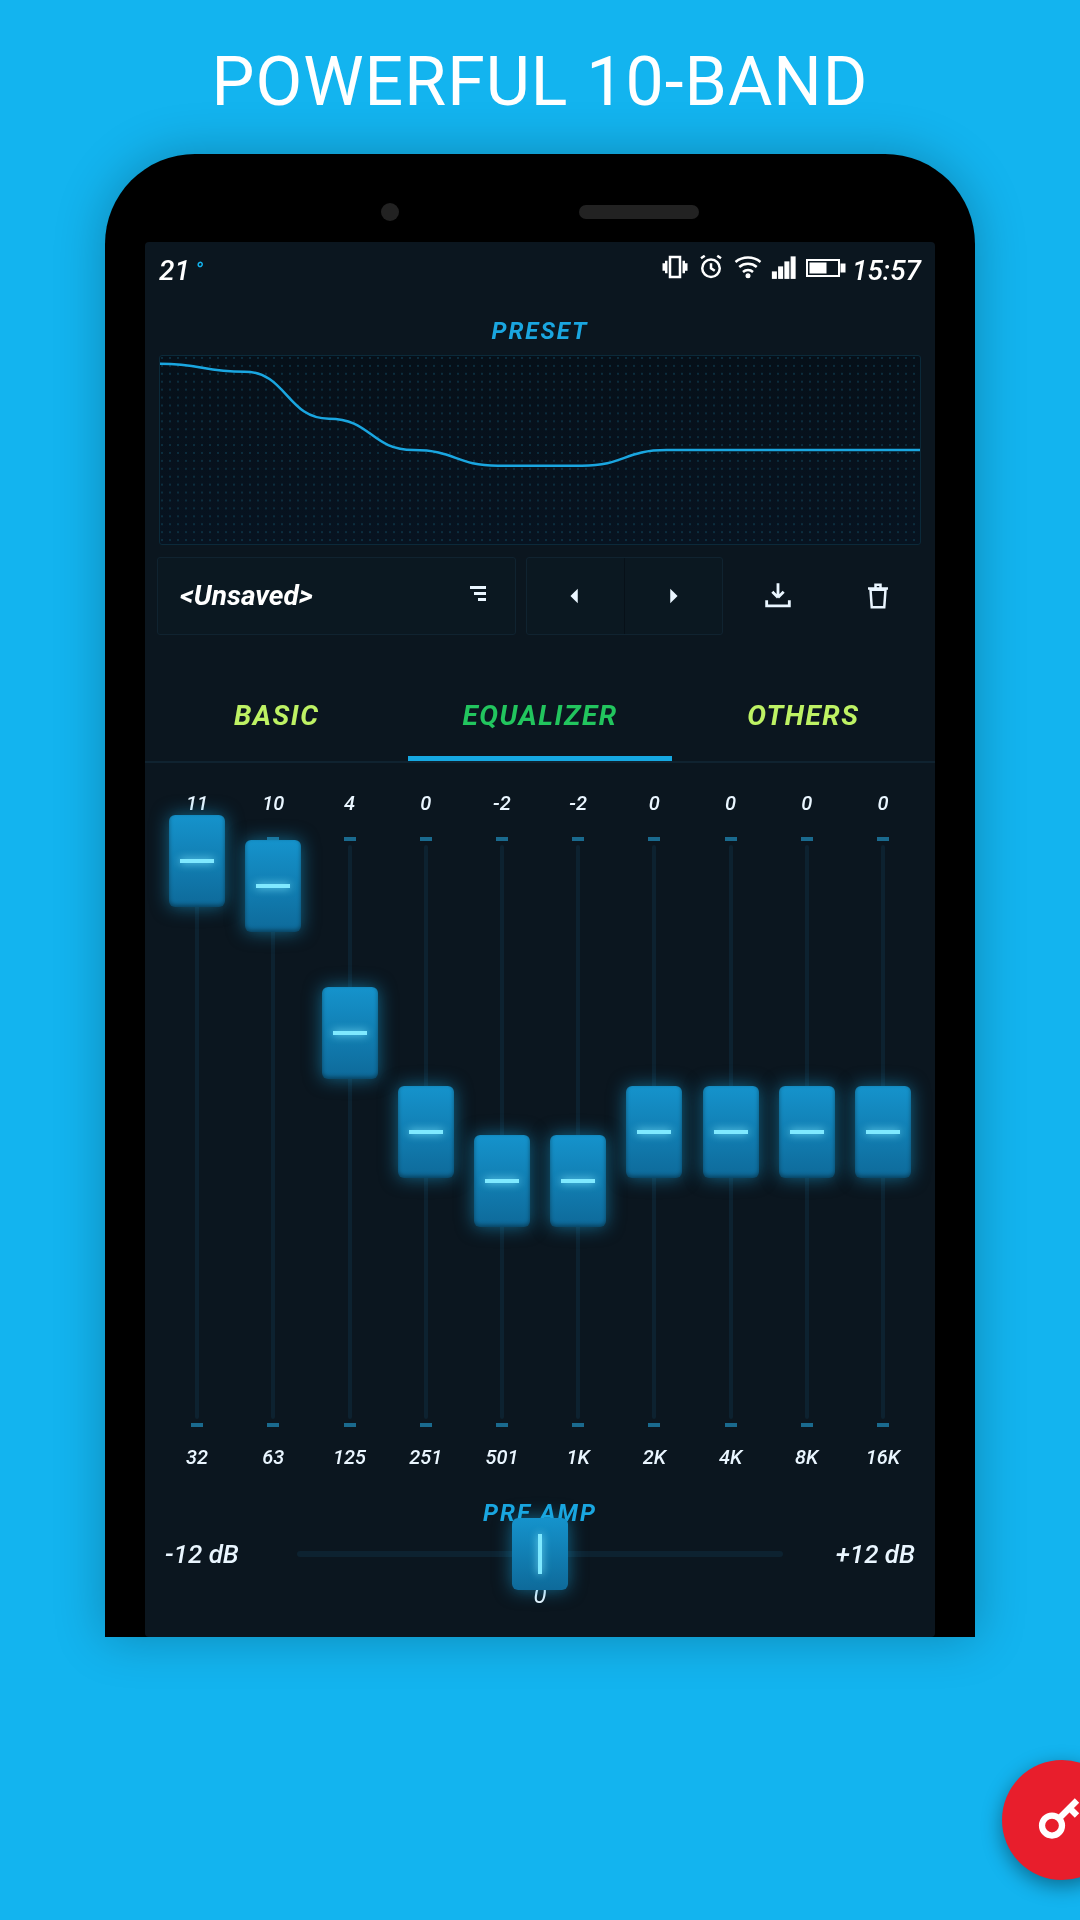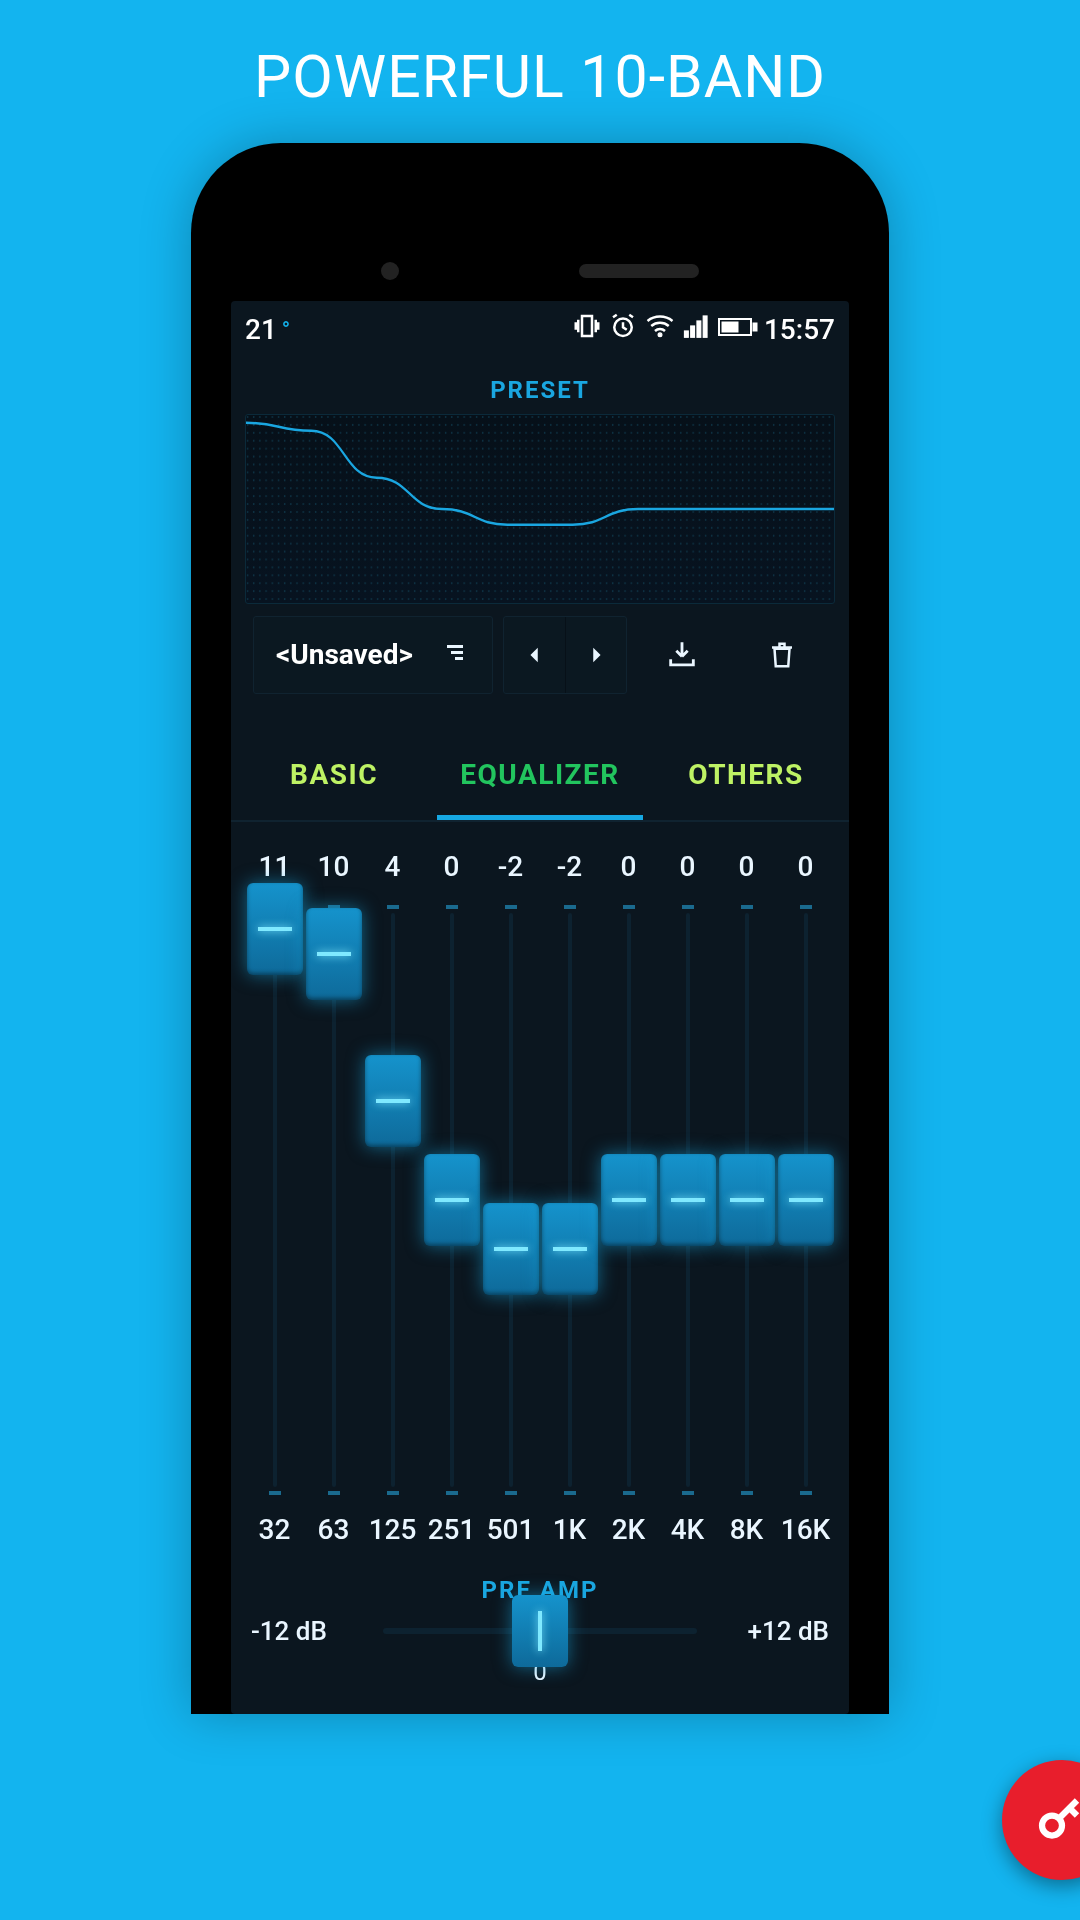--- a/index.html
+++ b/index.html
@@ -7,33 +7,34 @@
   background:#13b4ef;
   font-family:-apple-system,BlinkMacSystemFont,"Segoe UI",Roboto,Arial,sans-serif;
   width:1080px;
   height:1920px;
   overflow:hidden;
   position:relative;
 }
 .promo-title {
   text-align:center;
   color:#fff;
-  font-size:59px;
+  font-size:68px;
   font-weight:400;
   letter-spacing:1px;
   padding:42px 32px 30px;
   line-height:1.2;
 }
 .phone {
-  width:698px;
+  width:870px;
   margin:0 auto;
   background:#000;
   border-radius:90px 90px 0 0;
-  padding:98px 40px 0;
+  padding:28px 40px 0;
   box-shadow:0 0 50px rgba(0,0,0,.25);
+  font-style:italic;
 }
 .phone-top { height:60px; display:flex; justify-content:center; align-items:center; gap:180px; }
 .speaker-dot { width:18px; height:18px; background:#222; border-radius:50%; }
 .speaker-oval { width:120px; height:14px; background:#222; border-radius:14px; }
 .screen { background:#0b161f; border-radius:4px; overflow:hidden; }
 
 
 .statusbar { display:flex; align-items:center; justify-content:space-between; padding:10px 14px; color:#fff; font-size:28px; font-weight:500;}
 .status-left { display:flex; align-items:center; gap:5px;}
 .status-right { display:flex; align-items:center; gap:6px;}
@@ -48,21 +49,21 @@
   margin:0 14px;
   height:190px;
   background:linear-gradient(#061019,#071320);
   border:1px solid #0b2a3a;
   position:relative;
   border-radius:3px;
 }
 .curve-box svg { position:absolute; inset:0; width:100%; height:100%; }
 
 
-.preset-row { display:flex; align-items:stretch; margin:0 22px; gap:10px; height:78px; margin-top:12px;}
+.preset-row { display:flex; align-items:stretch; margin:0 12px; gap:10px; height:78px; margin-top:12px;}
 .preset-name {
   flex:1.6;
   background:#0b1821;
   border:1px solid #102330;
   display:flex; align-items:center; justify-content:space-between;
   padding:0 22px;
   color:#fff; font-size:28px; font-weight:700;
   border-radius:3px;
 }
 .nav-group { display:flex; flex:1; gap:0; background:#0b1821; border:1px solid #102330; border-radius:3px;}
@@ -72,21 +73,21 @@
 .preset-row svg { fill:#eaf6ff; }
 
 
 .tabs { display:flex; margin-top:40px; border-bottom:2px solid #102330;}
 .tab { flex:1; text-align:center; padding:24px 0; color:#bef264; font-size:28px; font-weight:700; letter-spacing:1.5px; border-bottom:5px solid transparent;}
 .tab.active { color:#22c55e; border-bottom-color:#16a8e2;}
 
 
 .eq-panel { padding:28px 14px 6px;}
 .eq-values, .eq-freqs { display:flex; }
-.eq-values span, .eq-freqs span { flex:1; text-align:center; color:#eaf6ff; font-size:28px; font-weight:500;}
+.eq-values span, .eq-freqs span { flex:1; text-align:center; color:#eaf6ff; font-size:20px; font-weight:500;}
 .eq-freqs { margin-top:18px; margin-bottom:8px;}
 .eq-sliders { display:flex; height:590px; margin-top:22px;}
 .eq-col { flex:1; position:relative; display:flex; justify-content:center;}
 .tick { position:absolute; left:50%; transform:translateX(-50%); width:12px; height:4px; background:#1a6a8e; }
 .tick.top { top:0;}
 .tick.bot { bottom:0;}
 .track { position:absolute; top:8px; bottom:8px; width:4px; left:50%; transform:translateX(-50%); background:#0d2230; border-radius:2px;}
 .thumb {
   position:absolute; width:56px; height:92px; left:50%; transform:translate(-50%,-50%);
   background:linear-gradient(180deg,#1593cc,#0e6a9a);

